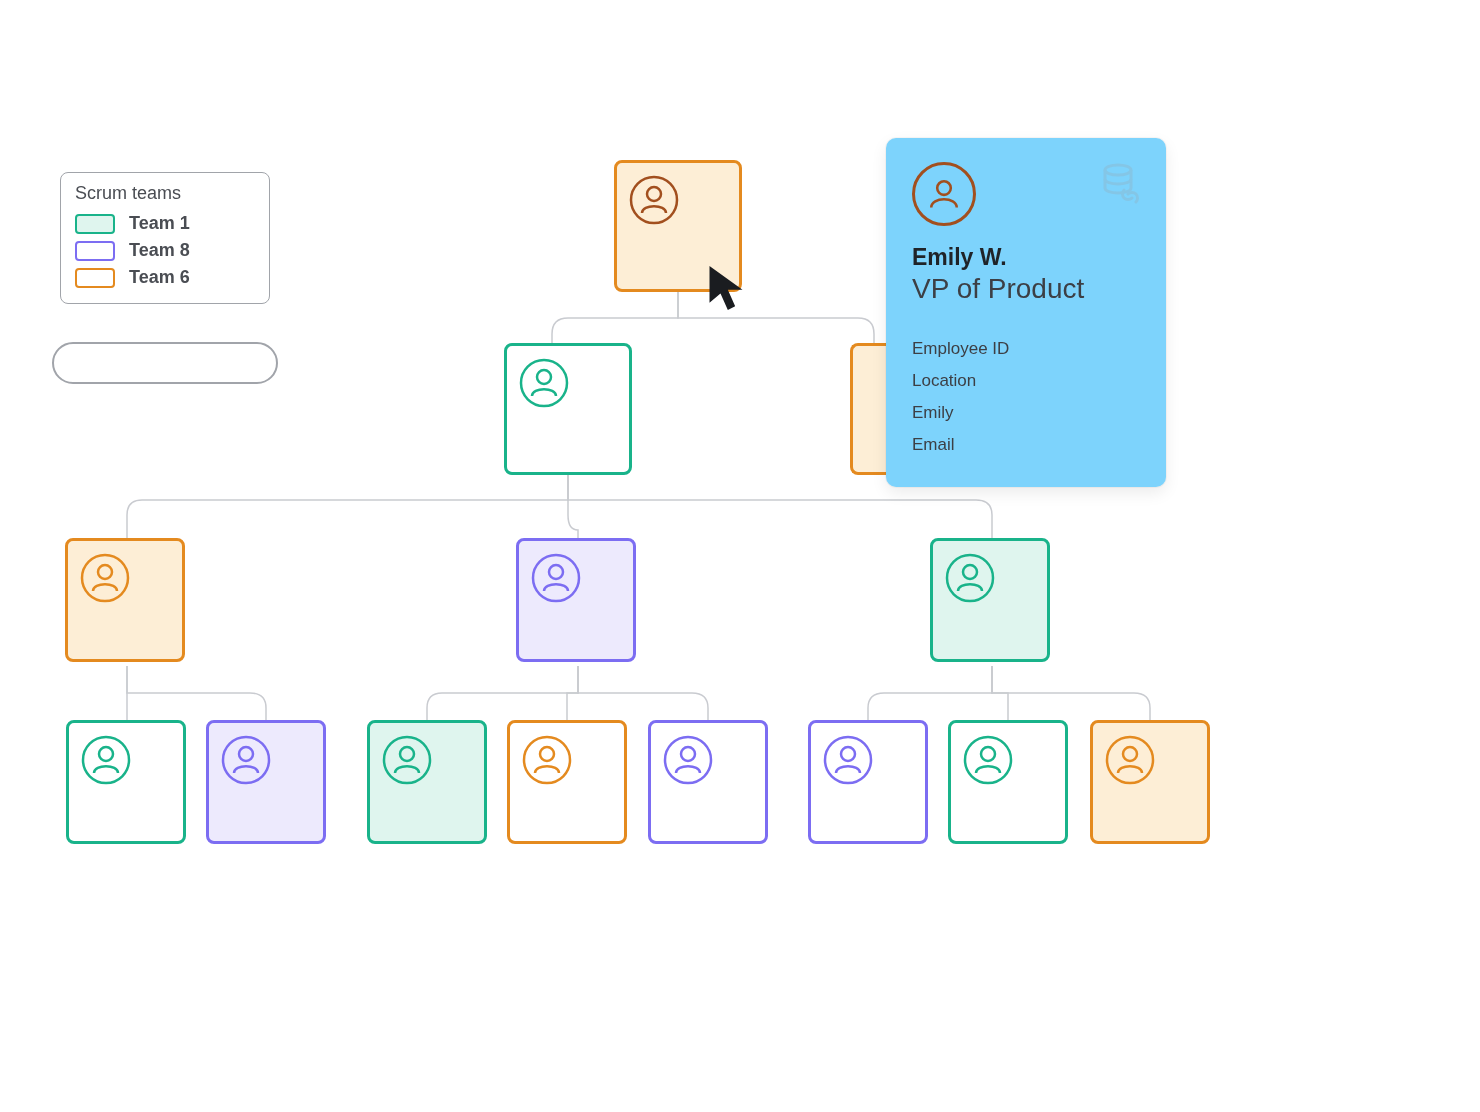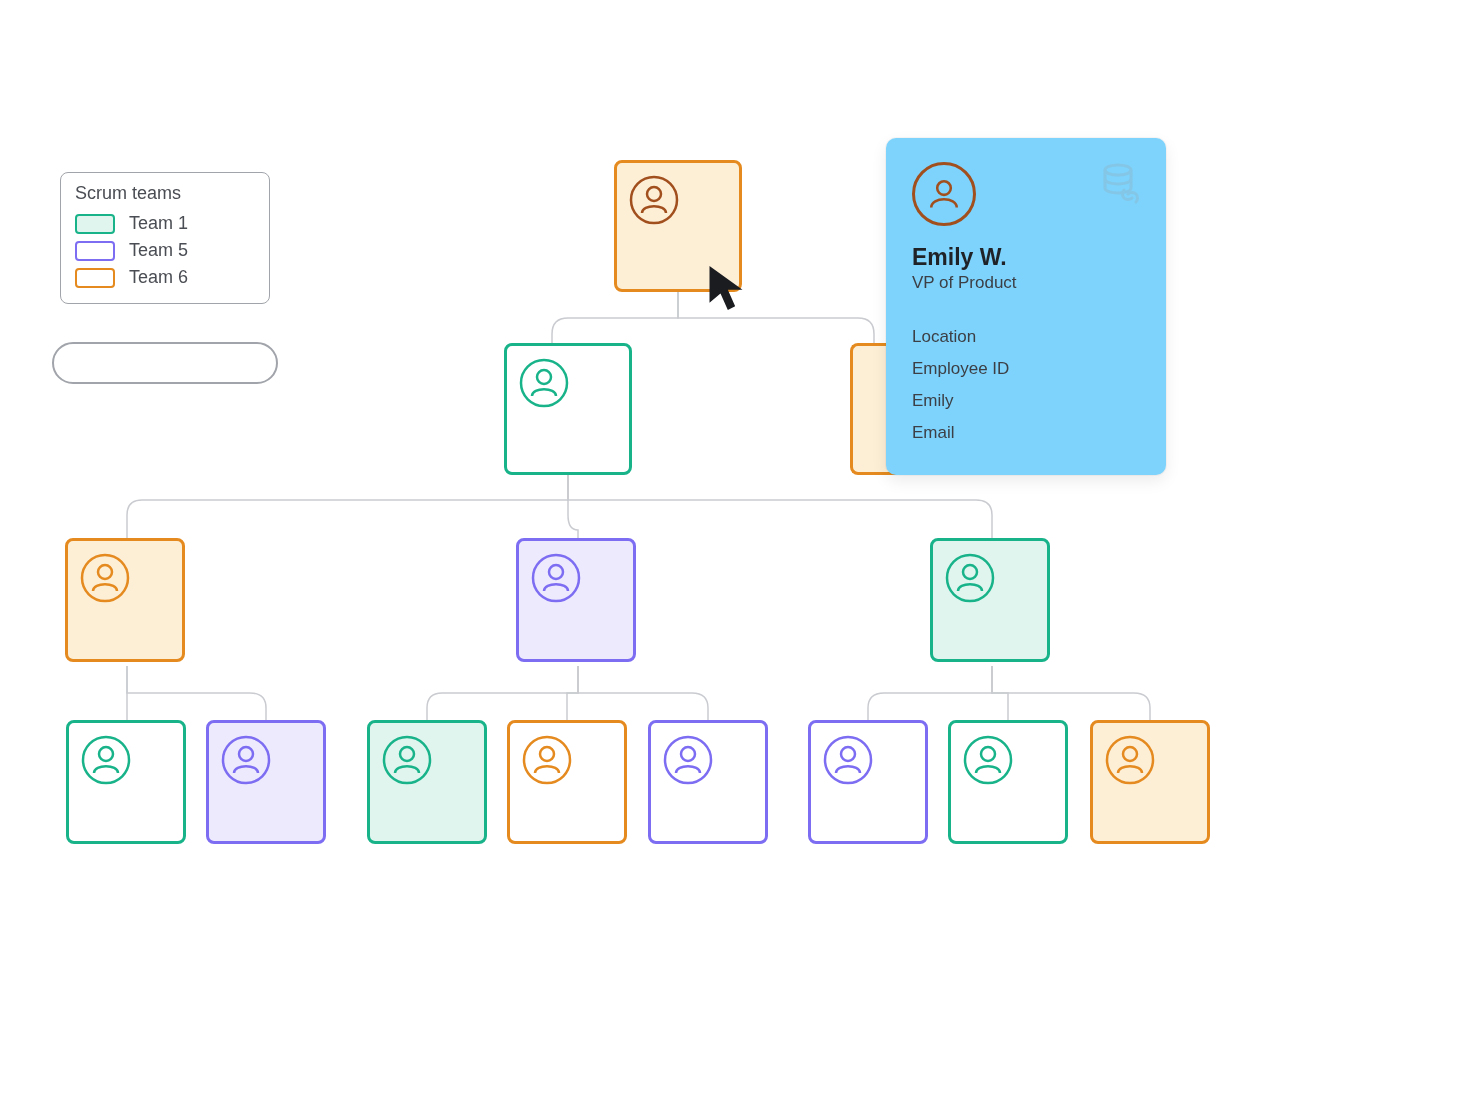--- a/index.html
+++ b/index.html
@@ -23,21 +23,21 @@
     top: 172px;
     left: 60px;
     width: 210px;
     border: 1.5px solid #a1a4aa;
     border-radius: 8px;
     padding: 10px 14px 12px;
     font-size: 18px;
     color: #4a4d53;
   }
   .legend-title { margin-bottom: 6px; }
-  .legend-row { display: flex; align-items: center; gap: 14px; padding: 3px 0; }
+  .legend-row { display: flex; align-items: center; gap: 14px; padding: 3px 0; font-weight: bold; }
   .legend-swatch {
     width: 40px; height: 20px;
     border-radius: 4px;
     border-width: 2px;
     border-style: solid;
   }
   .search-box {
     position: absolute;
     top: 342px;
     left: 52px;
@@ -102,21 +102,21 @@
     background: #7dd3fc;
     border-radius: 10px;
     box-shadow: 0 6px 16px rgba(0,0,0,0.08), 0 0 0 1px rgba(0,0,0,0.03);
     padding: 24px 26px 26px;
   }
   .popover .avatar { width: 64px; height: 64px; border: 3px solid #a24f1e; border-radius: 50%; display:flex; align-items:center; justify-content:center; }
   .popover .avatar svg { width: 34px; height: 34px; }
   .popover .avatar svg .head, .popover .avatar svg .body { stroke:#a24f1e; stroke-width:3; fill:none; }
   .popover .db-icon { position:absolute; top:22px; right:22px; opacity:0.25; }
   .popover .name { font-size: 23px; font-weight: 700; color:#1f2328; margin-top:18px; }
-  .popover .title { font-size: 17px; color:#3c3f45; margin-top:2px; }
+  .popover .title { font-size: 28px; color:#3c3f45; margin-top:2px; }
   .popover .fields { margin-top: 28px; }
   .popover .field { font-size: 17px; color:#3c3f45; padding: 6px 0; }
 
   .cursor-pointer {
     position:absolute;
     top: 262px;
     left: 704px;
     width: 44px; height: 52px;
     pointer-events:none;
     z-index: 40;
@@ -150,21 +150,21 @@
   </svg>
 
   <div class="legend">
     <div class="legend-title">Scrum teams</div>
     <div class="legend-row">
       <div class="legend-swatch" style="border-color:#19b38a;background:#dff5ee"></div>
       <span>Team 1</span>
     </div>
     <div class="legend-row">
       <div class="legend-swatch" style="border-color:#7c6df2;background:#ffffff"></div>
-      <span>Team 5</span>
+      <span>Team 8</span>
     </div>
     <div class="legend-row">
       <div class="legend-swatch" style="border-color:#e48a1f;background:#ffffff"></div>
       <span>Team 6</span>
     </div>
   </div>
 
   <input type="text" class="search-box" placeholder="" style="">
 
   <div class="node sz-lg c-orange fill-orange" style="left:614px;top:160px;">
@@ -276,20 +276,20 @@
     </div>
     <svg class="db-icon" width="44" height="44" viewBox="0 0 44 44">
       <ellipse cx="18" cy="10" rx="13" ry="5" fill="none" stroke="#9aa0a6" stroke-width="3"></ellipse>
       <path d="M5 10 L5 28 C5 31 11 33 18 33 C25 33 31 31 31 28 L31 10" fill="none" stroke="#9aa0a6" stroke-width="3"></path>
       <path d="M5 19 C5 22 11 24 18 24 C25 24 31 22 31 19" fill="none" stroke="#9aa0a6" stroke-width="3"></path>
       <path d="M24 30 C22 32 22 36 24 38 C26 40 30 40 32 38 M28 34 C30 32 34 32 36 34 C38 36 38 40 36 42" fill="none" stroke="#9aa0a6" stroke-width="3" stroke-linecap="round"></path>
     </svg>
     <div class="name">Emily W.</div>
     <div class="title">VP of Product</div>
     <div class="fields">
+      <div class="field">Employee ID</div>
       <div class="field">Location</div>
-      <div class="field">Employee ID</div>
       <div class="field">Emily</div>
       <div class="field">Email</div>
     </div>
   </div>
 
 </div>
 
 </body></html>

